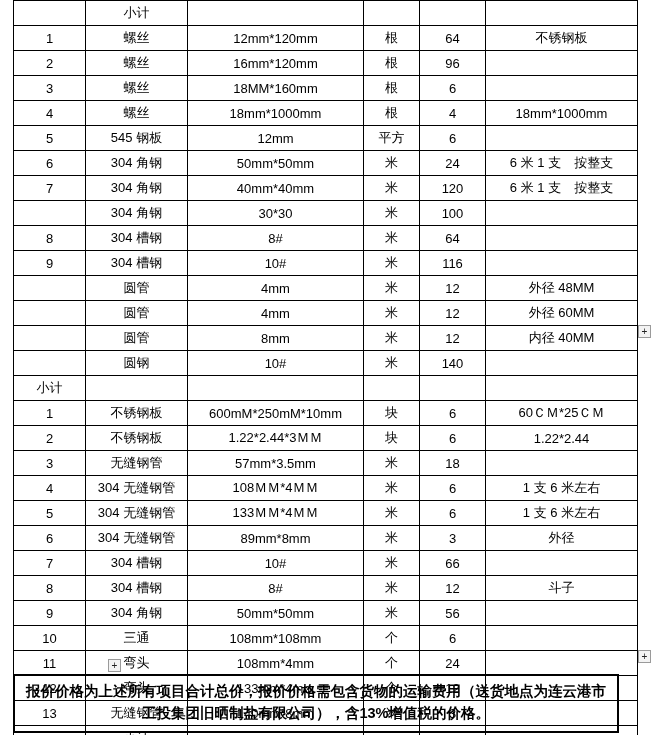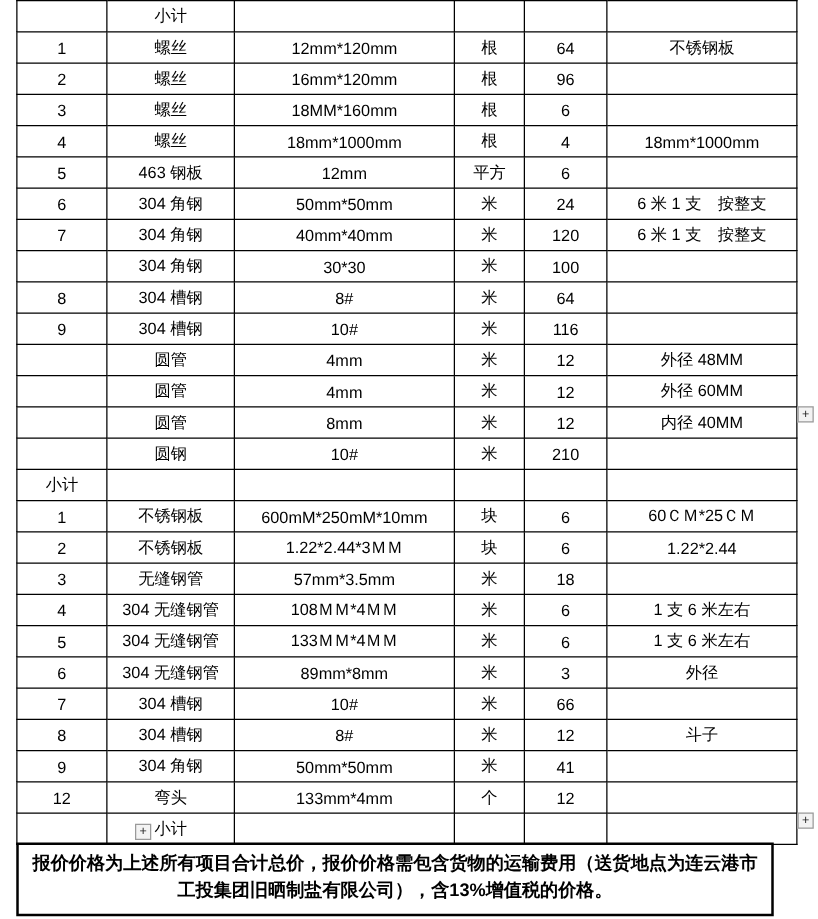--- a/index.html
+++ b/index.html
@@ -127,21 +127,21 @@
       <tr>
         <td>4</td>
         <td>螺丝</td>
         <td>18mm*1000mm</td>
         <td>根</td>
         <td>4</td>
         <td>18mm*1000mm</td>
       </tr>
       <tr>
         <td>5</td>
-        <td>463 钢板</td>
+        <td>545 钢板</td>
         <td>12mm</td>
         <td>平方</td>
         <td>6</td>
         <td></td>
       </tr>
       <tr>
         <td>6</td>
         <td>304 角钢</td>
         <td>50mm*50mm</td>
         <td>米</td>
@@ -202,21 +202,21 @@
         <td>8mm</td>
         <td>米</td>
         <td>12</td>
         <td>内径 40MM</td>
       </tr>
       <tr>
         <td></td>
         <td>圆钢</td>
         <td>10#</td>
         <td>米</td>
-        <td>210</td>
+        <td>140</td>
         <td></td>
       </tr>
       <tr>
         <td>小计</td>
         <td></td>
         <td></td>
         <td></td>
         <td></td>
         <td></td>
       </tr>
@@ -282,32 +282,56 @@
         <td>8#</td>
         <td>米</td>
         <td>12</td>
         <td>斗子</td>
       </tr>
       <tr>
         <td>9</td>
         <td>304 角钢</td>
         <td>50mm*50mm</td>
         <td>米</td>
-        <td>41</td>
+        <td>56</td>
+        <td></td>
+      </tr>
+      <tr>
+        <td>10</td>
+        <td>三通</td>
+        <td>108mm*108mm</td>
+        <td>个</td>
+        <td>6</td>
+        <td></td>
+      </tr>
+      <tr>
+        <td>11</td>
+        <td>弯头</td>
+        <td>108mm*4mm</td>
+        <td>个</td>
+        <td>24</td>
         <td></td>
       </tr>
       <tr>
         <td>12</td>
         <td>弯头</td>
         <td>133mm*4mm</td>
         <td>个</td>
         <td>12</td>
         <td></td>
       </tr>
       <tr>
+        <td>13</td>
+        <td>无缝钢管</td>
+        <td>140mm*8mm</td>
+        <td>米</td>
+        <td>3</td>
+        <td></td>
+      </tr>
+      <tr>
         <td></td>
         <td>小计</td>
         <td></td>
         <td></td>
         <td></td>
         <td></td>
       </tr>
 
     </tbody>
   </table>

